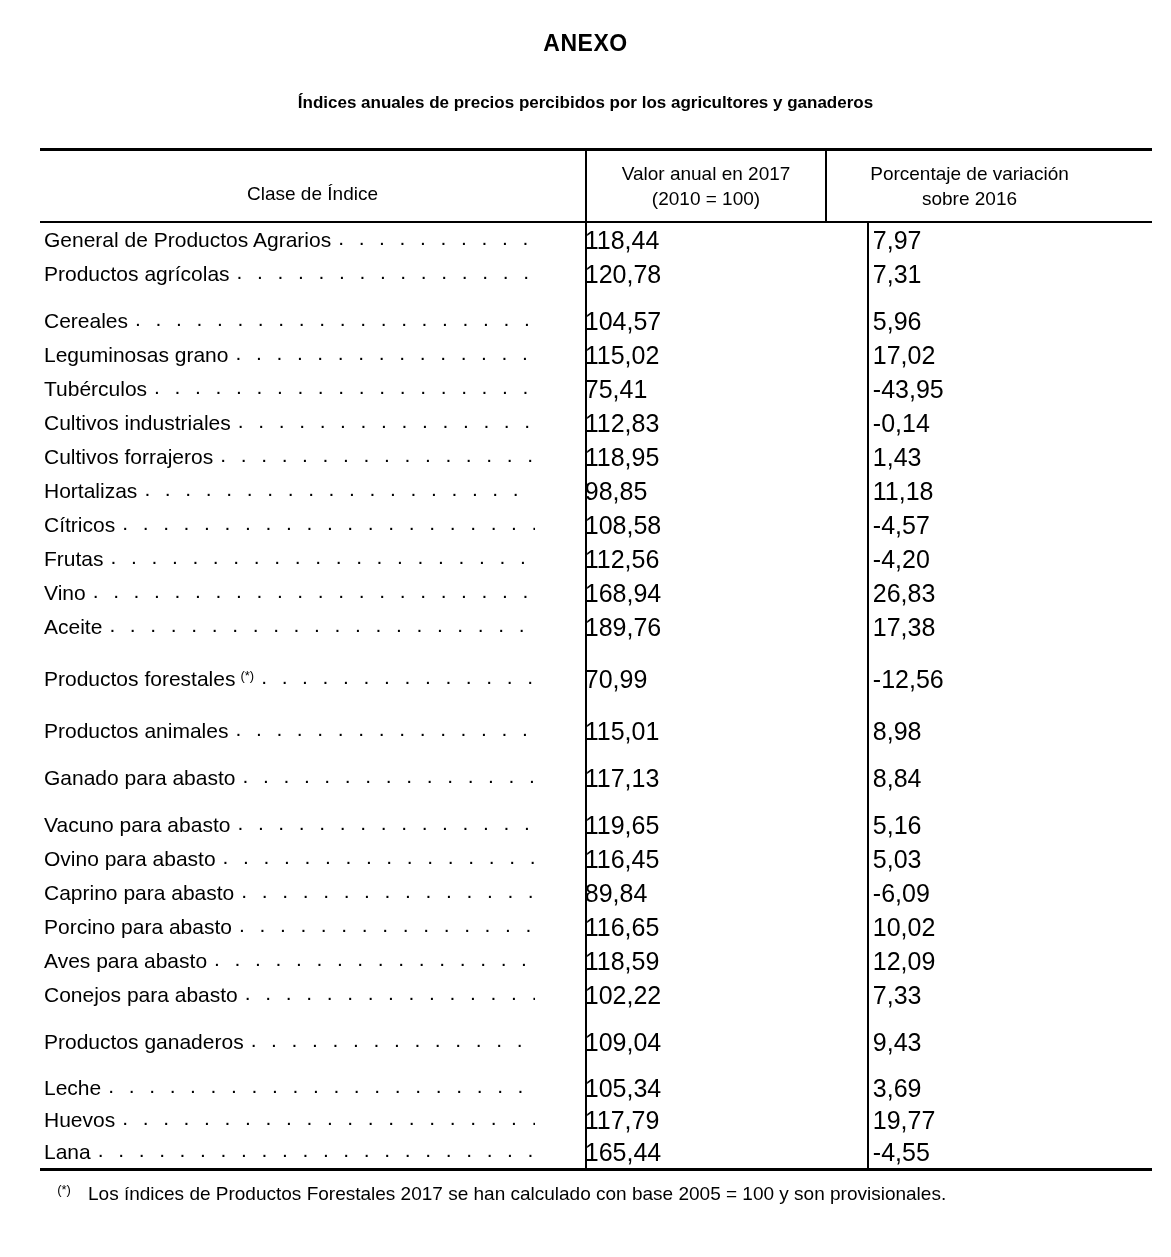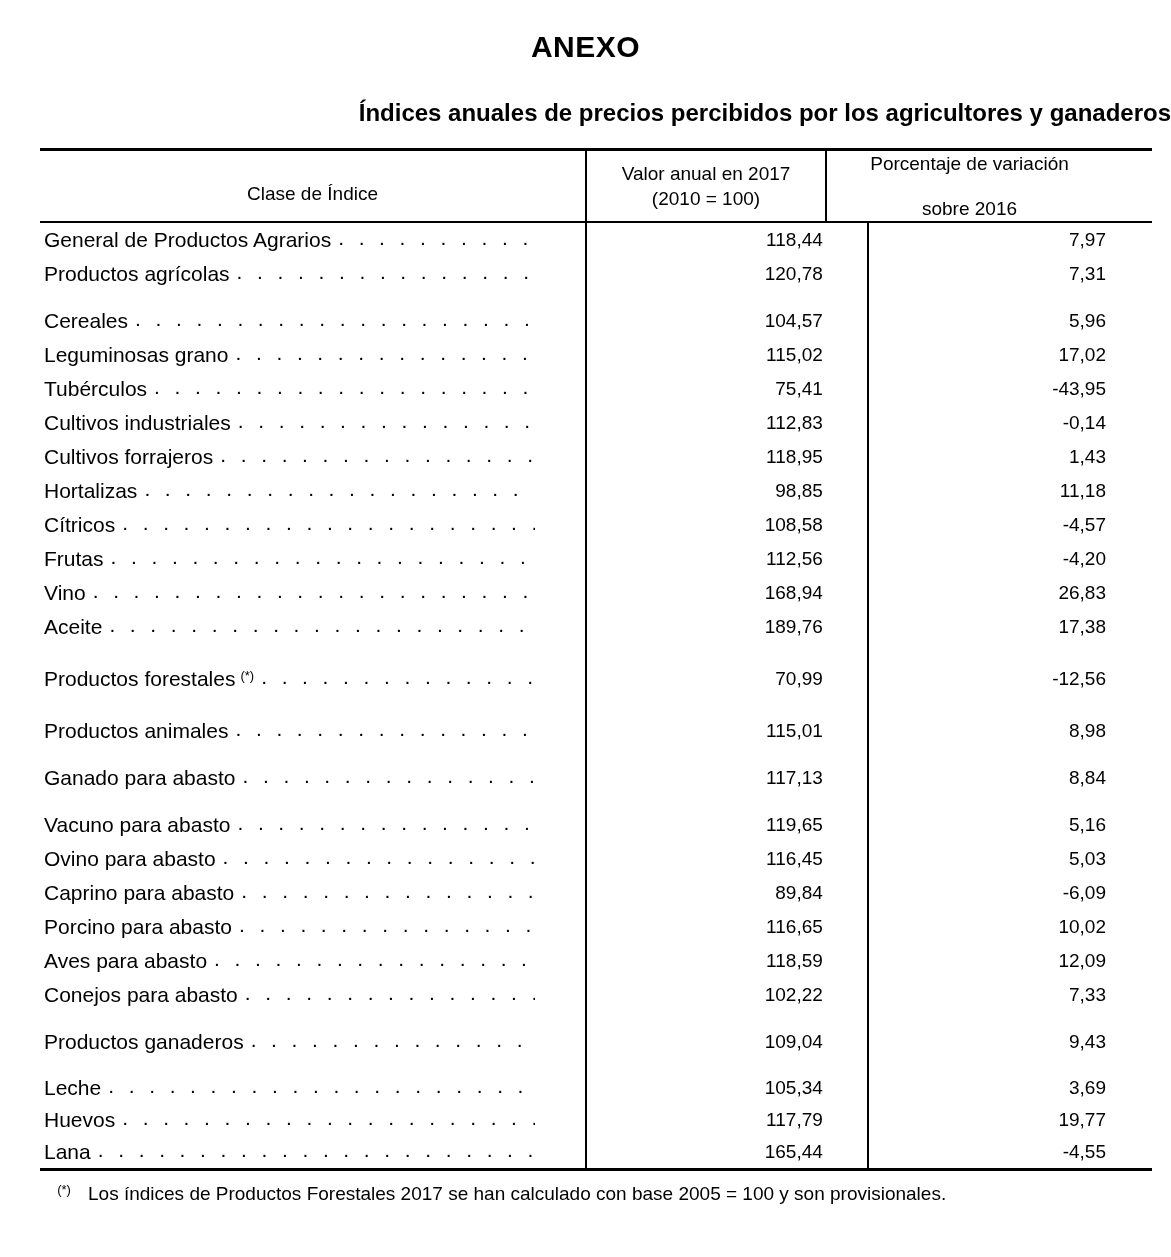--- a/index.html
+++ b/index.html
@@ -12,30 +12,30 @@
     height: 1257px;
     font-family: "Liberation Sans", sans-serif;
     color: #000000;
     position: relative;
     overflow: hidden;
   }
 
   
   .doc-title {
     text-align: center;
-    font-size: 30px;
+    font-size: 23px;
     font-weight: bold;
     letter-spacing: 0.5px;
     margin: 0;
     padding-top: 32px;
     line-height: 1;
   }
   .doc-subtitle {
-    text-align: right;
-    font-size: 24px;
+    text-align: center;
+    font-size: 17px;
     font-weight: bold;
     margin: 0;
     padding-top: 39px;
     line-height: 1;
   }
 
   
   .table-wrap {
     position: absolute;
     left: 40px;
@@ -65,21 +65,21 @@
     flex-direction: column;
     align-items: center;
     justify-content: center;
     font-size: 19px;
     line-height: 1.32;
     text-align: center;
     box-sizing: border-box;
   }
   .th-class   { width: 545px; margin-top: 15px; }
   .th-value   { width: 240px; border-left: 2px solid #000; }
-  .th-percent { width: 287px; border-left: 2px solid #000; justify-content: space-between; }
+  .th-percent { width: 287px; border-left: 2px solid #000; }
 
   
   .tbody {
     position: relative;
   }
   
   .vrule {
     position: absolute;
     width: 2px;
     background: #000;
@@ -126,22 +126,22 @@
     font-size: 21px;
     letter-spacing: 4.4px;
     margin-left: 7px;
     color: #000;
     position: relative;
     top: -2px;
   }
 
   .cell-num {
     box-sizing: border-box;
-    font-size: 19px;
-    text-align: right;
+    font-size: 25px;
+    text-align: left;
     padding-right: 38px;
     margin-left: 12px;
   }
   .cell-value   { width: 282px; }
   .cell-percent { width: 285px; padding-right: 46px; }
 
   
   .footnote {
     position: absolute;
     left: 40px;

